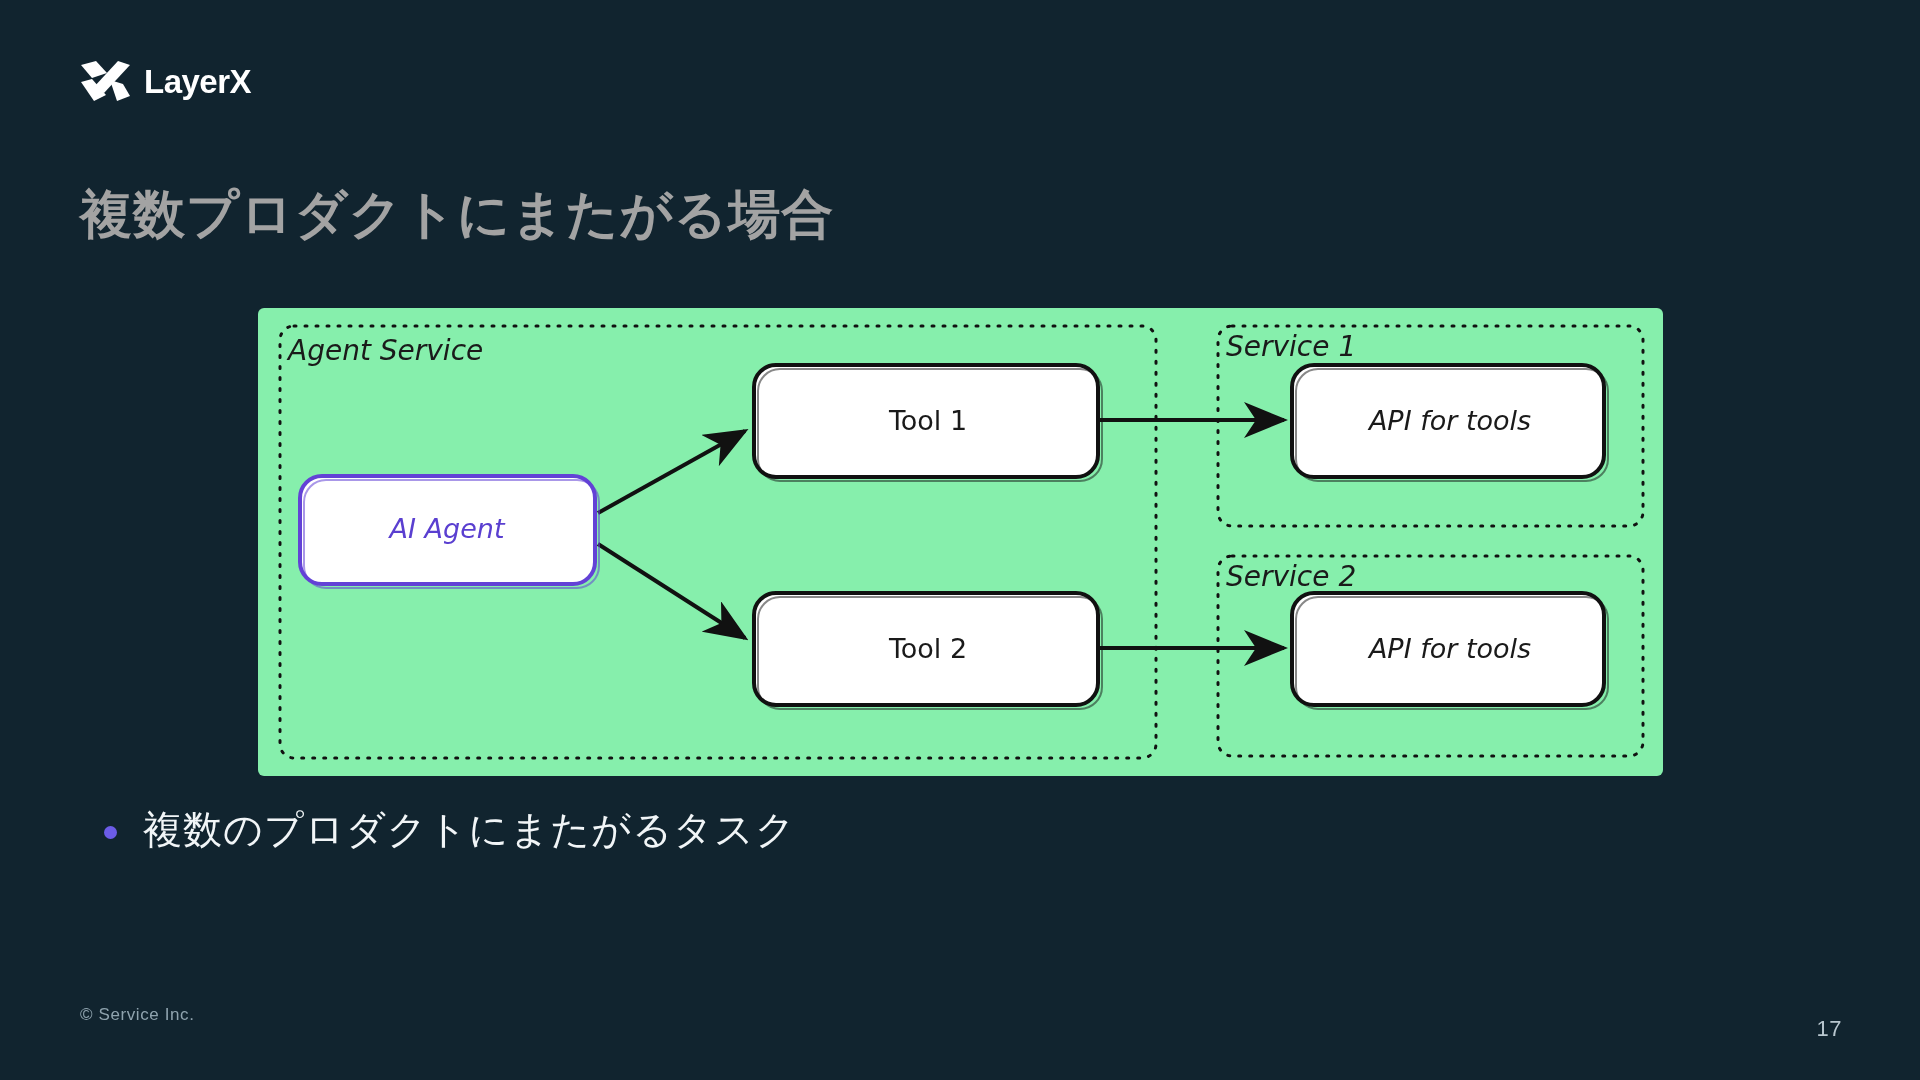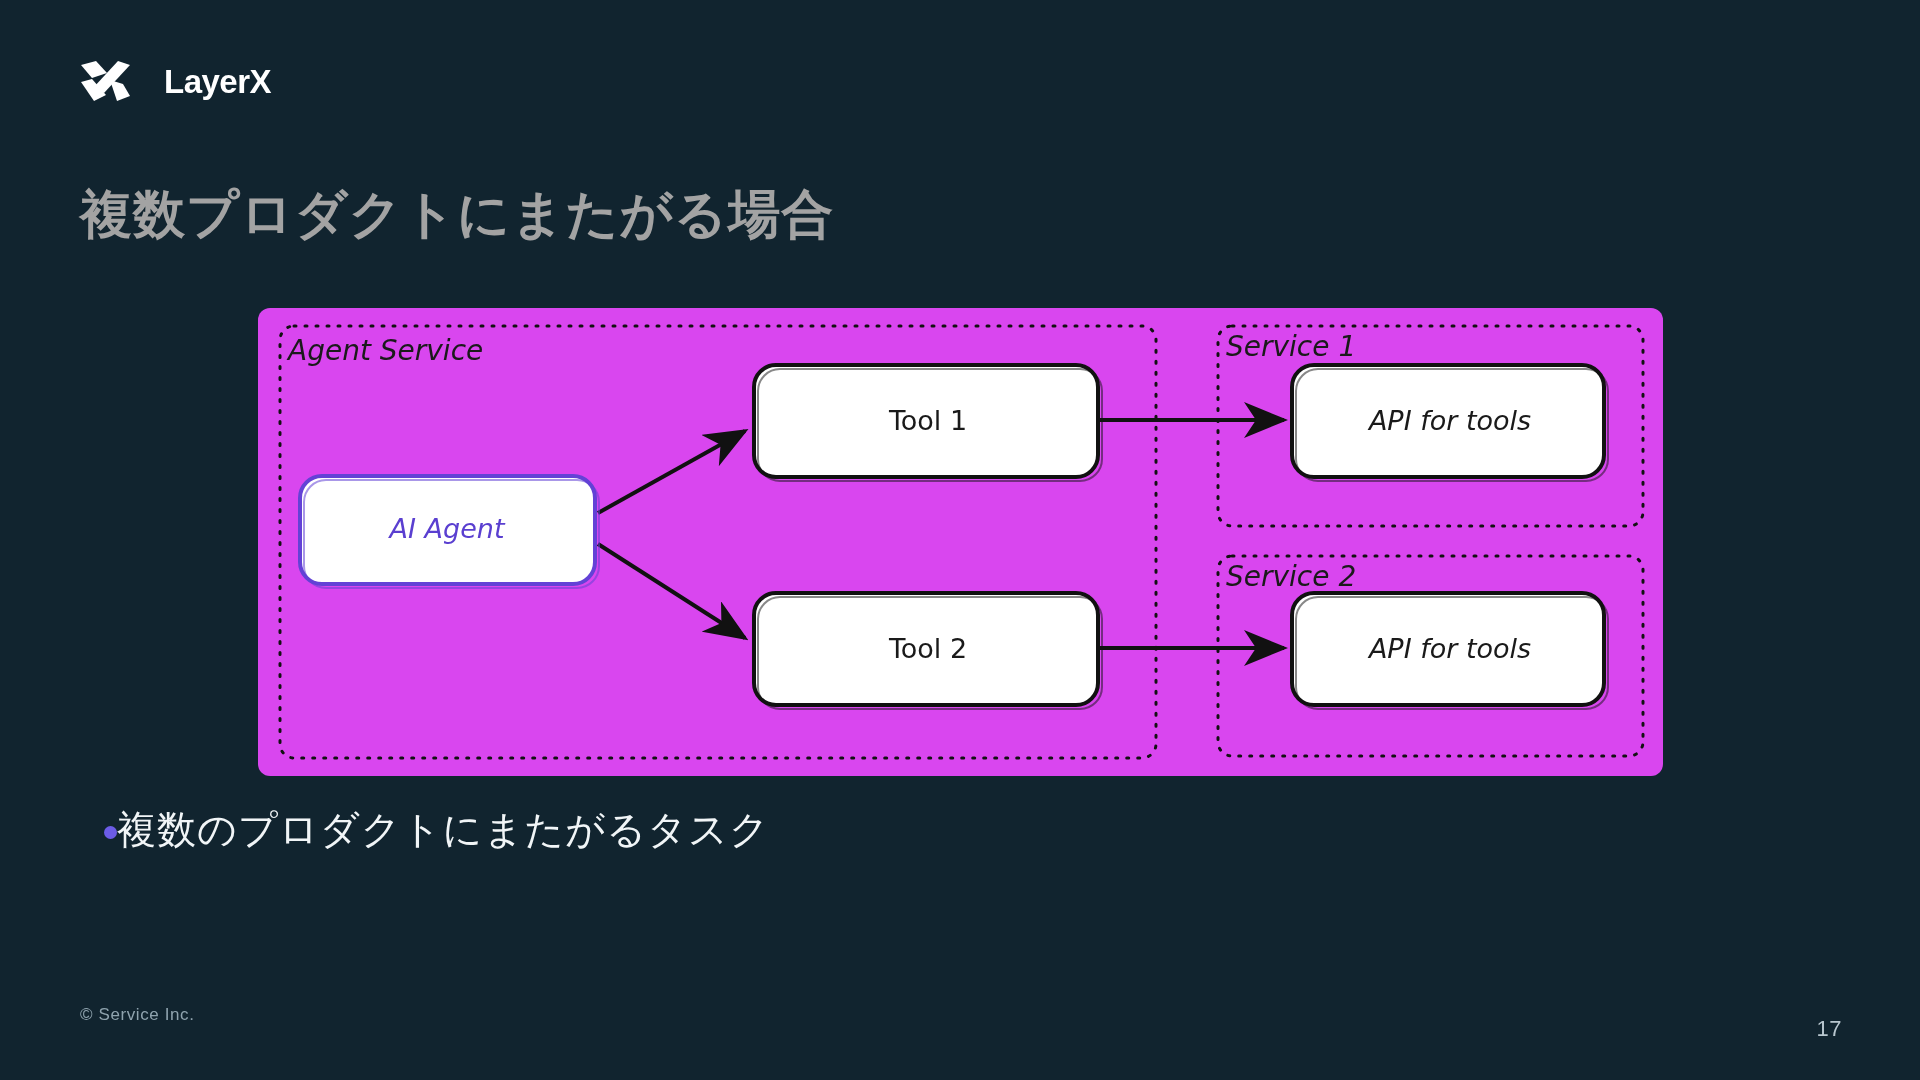--- a/index.html
+++ b/index.html
@@ -11,44 +11,44 @@
   }
 
   
   .logo-row{
     position:absolute; left:80px; top:60px;
     display:flex; align-items:center; gap:14px;
   }
   .logo-mark{ width:50px; height:42px; display:block; }
   .logo-word{
     color:#ffffff; font-size:33px; font-weight:700;
-    letter-spacing:-0.5px; line-height:1;margin-left:20px;
+    letter-spacing:-0.5px; line-height:1;
   }
 
   
   .slide-title{
     position:absolute; left:80px; top:185px;
     color:#a3a3a3; font-size:52px; font-weight:700;
     letter-spacing:1px; line-height:1.15; white-space:nowrap;
   }
 
   
   .diagram{
     position:absolute; left:258px; top:308px;
     width:1405px; height:468px;
-    background:#d946ef; border-radius:12px;
+    background:#86efac; border-radius:6px;
   }
   .diagram svg{ display:block; width:100%; height:100%; }
 
   .hand{ font-family:"DejaVu Sans", sans-serif; }
 
   
   .bullet-row{
     position:absolute; left:104px; top:805px;
-    display:flex; align-items:center; justify-content:flex-end;
+    display:flex; align-items:center; gap:26px;justify-content:flex-end;
   }
   .bullet-dot{
     width:13px; height:13px; border-radius:50%;
     background:#6c5ce7; flex:0 0 auto; margin-top:4px;
   }
   .bullet-text{
     color:#f1f5f7; font-size:39px; font-weight:400;
     letter-spacing:1px; line-height:1.3; white-space:nowrap;
   }
 

